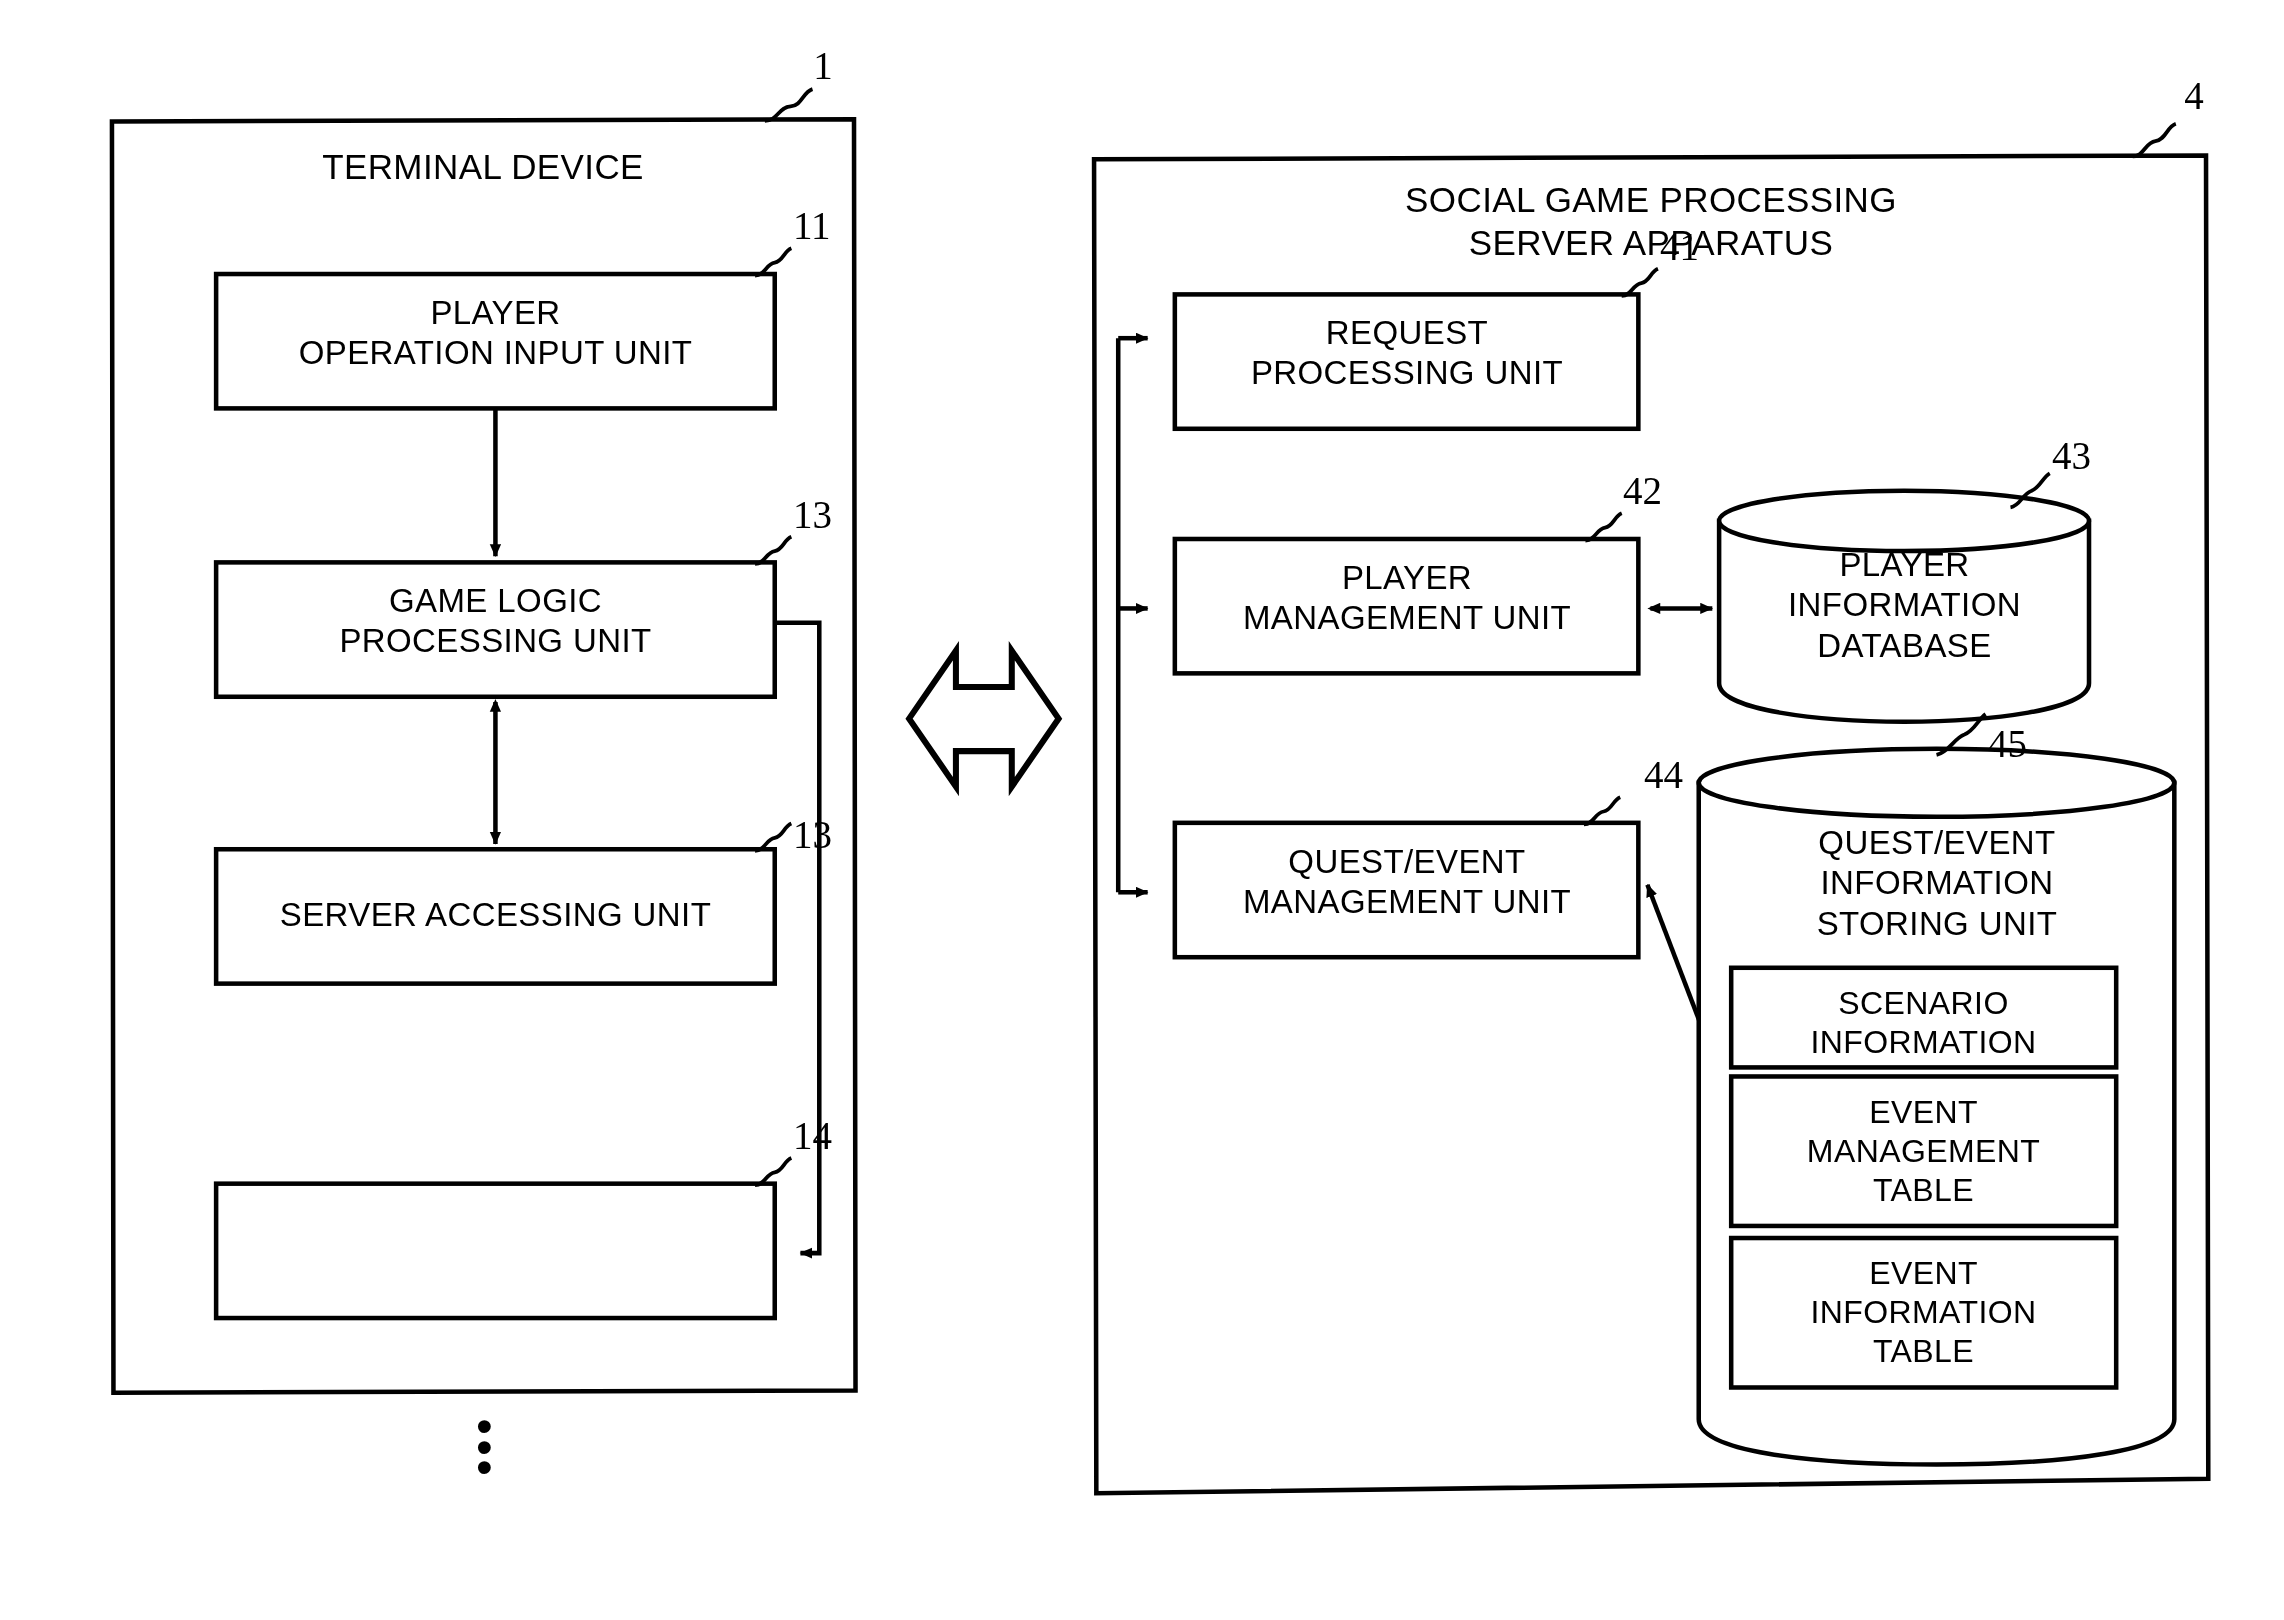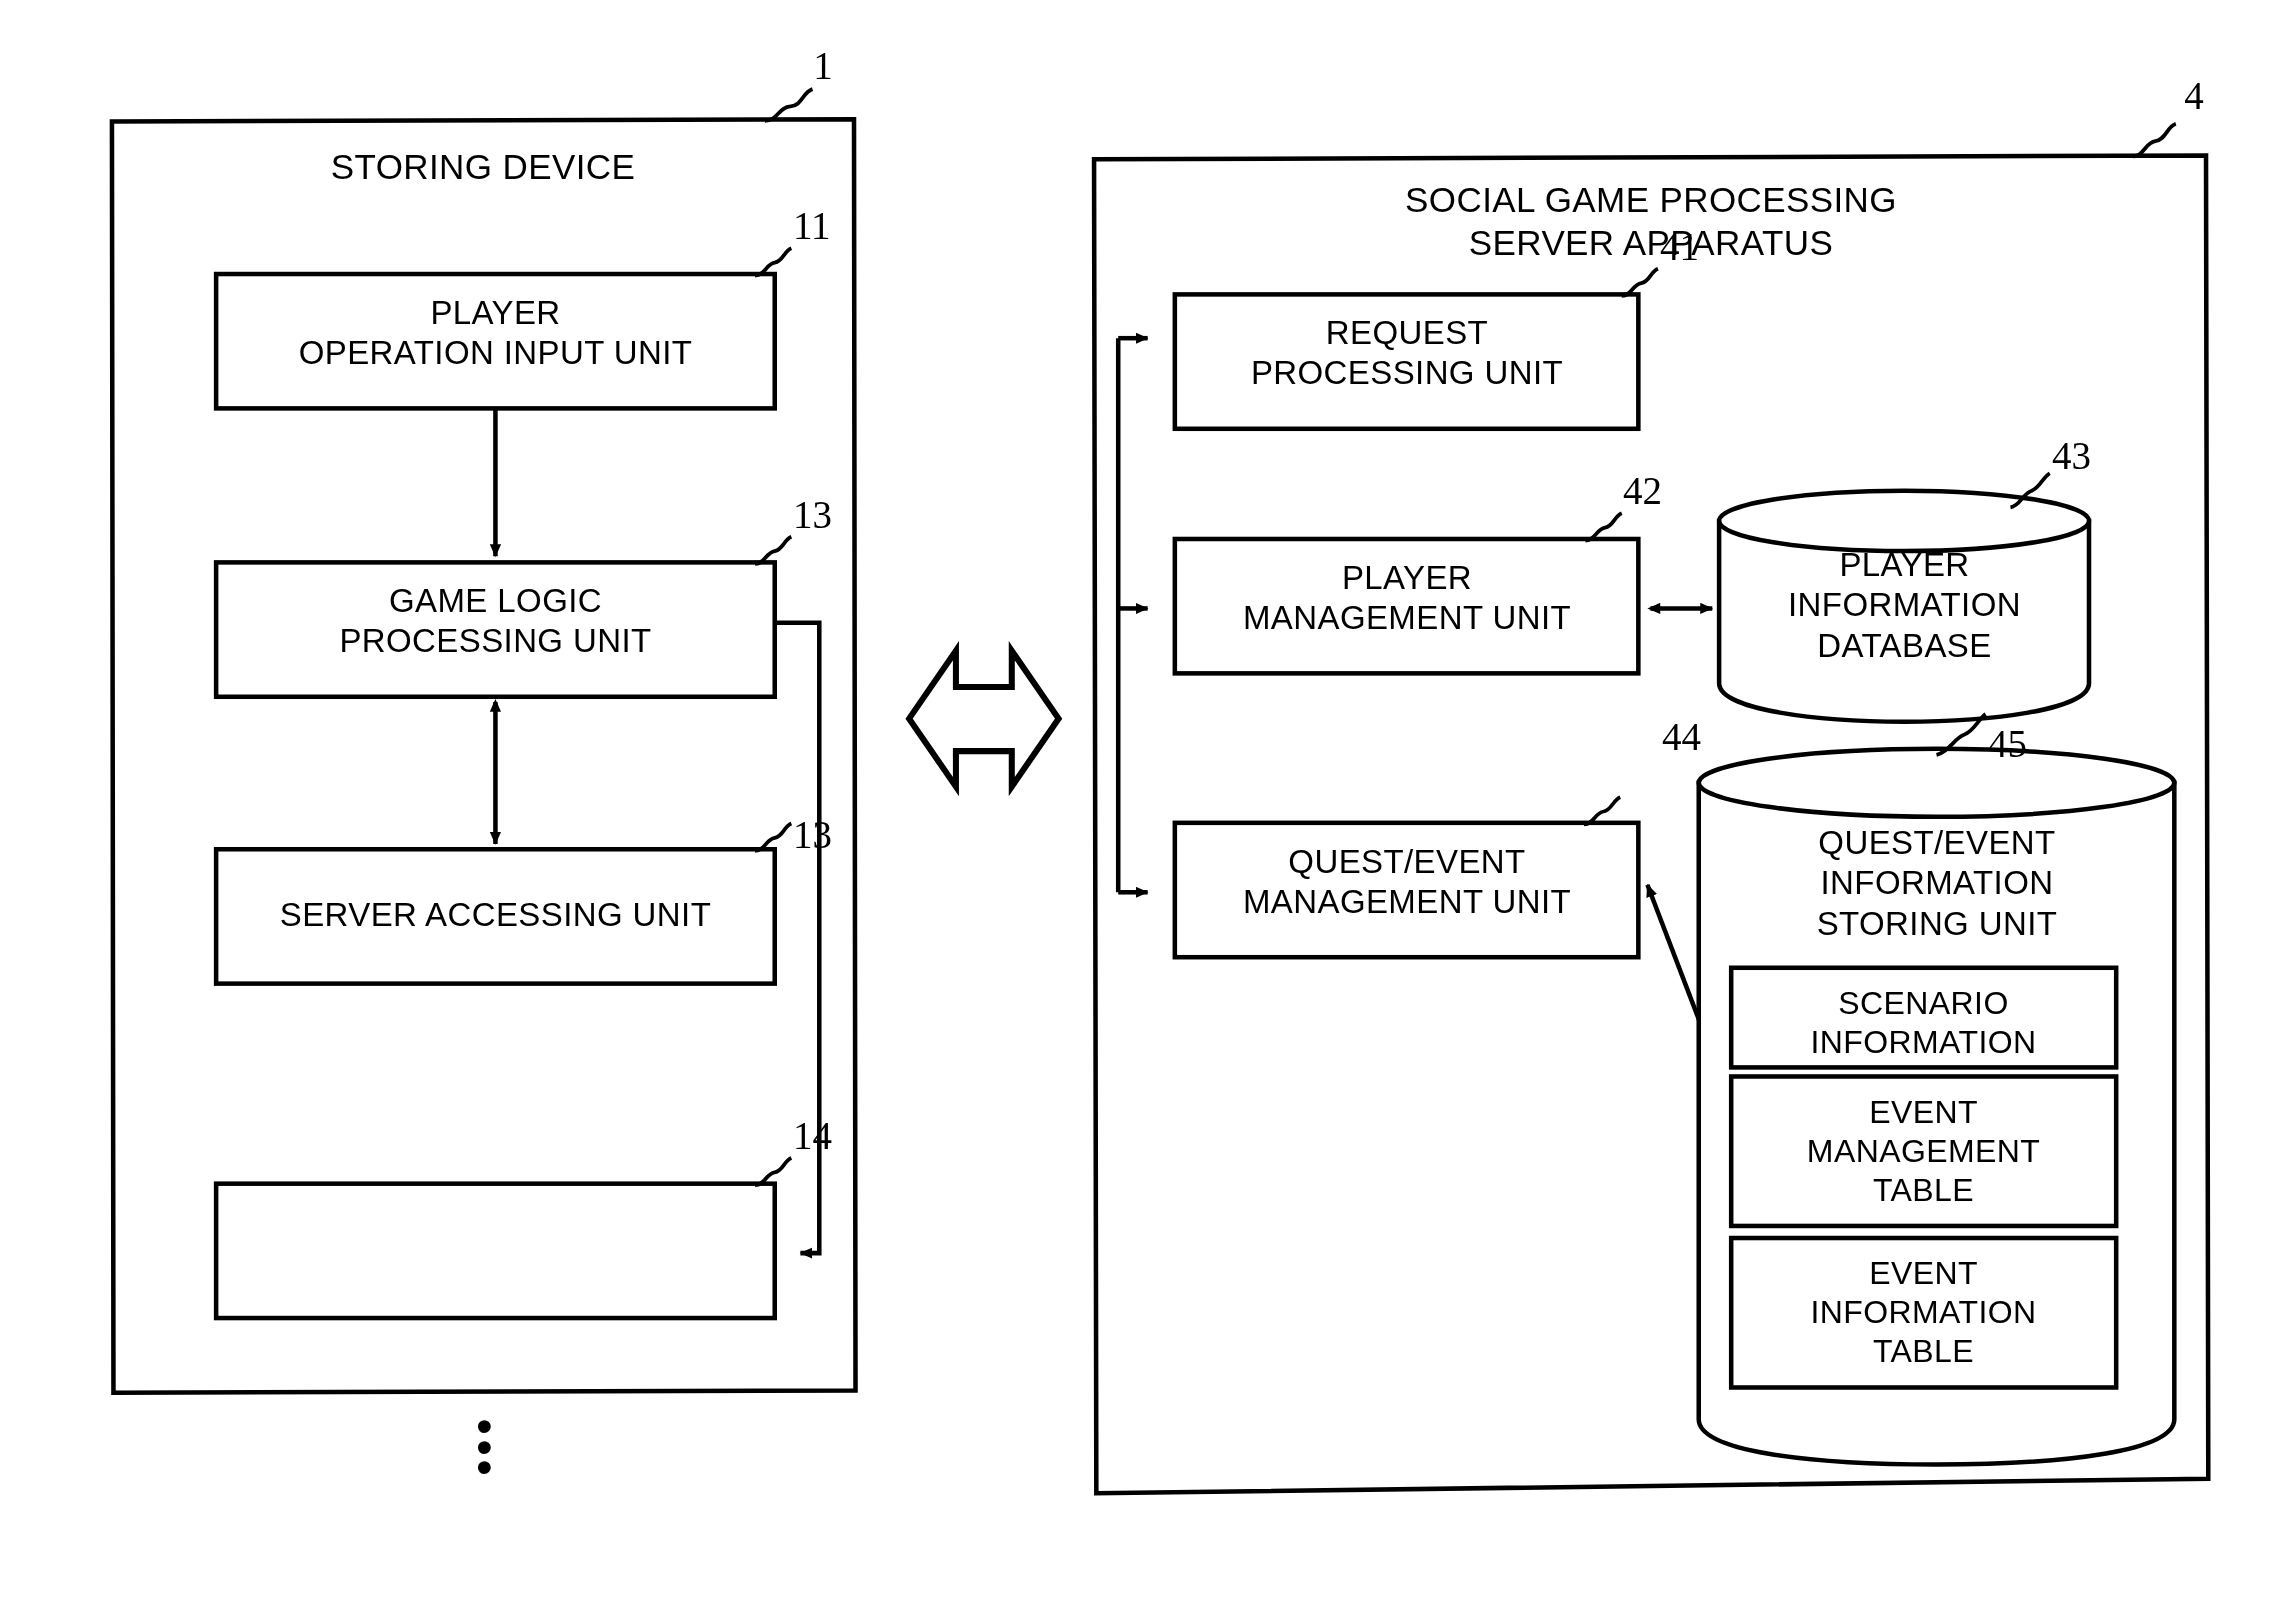--- a/index.html
+++ b/index.html
@@ -135,21 +135,21 @@
       <path d="M2250,1037 L2250,1880 C2250,1922 2392,1940 2565,1940 C2738,1940 2880,1922 2880,1880 L2880,1037 Z" fill="#ffffff" stroke="#000" stroke-width="6"></path>
       <ellipse cx="2565" cy="1037" rx="315" ry="45" fill="#ffffff" stroke="#000" stroke-width="6"></ellipse>
     </g>
     <path d="M2565,1000 C2582,996 2588,978 2602,973 C2615,968 2621,952 2630,946" fill="none" stroke="#000" stroke-width="5"></path>
 
     <rect x="2293" y="1282" width="510" height="132" fill="#ffffff" stroke="#000" stroke-width="6"></rect>
     <rect x="2293" y="1426" width="510" height="198" fill="#ffffff" stroke="#000" stroke-width="6"></rect>
     <rect x="2293" y="1640" width="510" height="198" fill="#ffffff" stroke="#000" stroke-width="6"></rect>
   </svg>
 
-  <div class="lbl paneltitle" style="left:112px; top:146px; width:742px;">STORING DEVICE</div>
+  <div class="lbl paneltitle" style="left:112px; top:146px; width:742px;">TERMINAL DEVICE</div>
   <div class="lbl refnum" style="left:785px; top:42px; width:76px;">1</div>
 
   <div class="lbl boxtext" style="left:216px; top:293px; width:559px;">PLAYER
 OPERATION INPUT UNIT</div>
   <div class="lbl refnum" style="left:793px; top:202px; width:83px; text-align:left;">11</div>
 
   <div class="lbl boxtext" style="left:216px; top:581px; width:559px;">GAME LOGIC
 PROCESSING UNIT</div>
   <div class="lbl refnum" style="left:793px; top:491px; width:83px; text-align:left;">13</div>
 
@@ -167,21 +167,21 @@
   <div class="lbl boxtext" style="left:1175px; top:313px; width:464px;">REQUEST
 PROCESSING UNIT</div>
   <div class="lbl refnum" style="left:1660px; top:223px; width:83px; text-align:left;">41</div>
 
   <div class="lbl boxtext" style="left:1175px; top:558px; width:464px;">PLAYER
 MANAGEMENT UNIT</div>
   <div class="lbl refnum" style="left:1623px; top:467px; width:83px; text-align:left;">42</div>
 
   <div class="lbl boxtext" style="left:1175px; top:842px; width:464px;">QUEST/EVENT
 MANAGEMENT UNIT</div>
-  <div class="lbl refnum" style="left:1622px; top:713px; width:83px; text-align:left;margin-left:40px;">44</div>
+  <div class="lbl refnum" style="left:1622px; top:751px; width:83px; text-align:center;">44</div>
 
   <div class="lbl cyltext" style="left:1722px; top:545px; width:365px;">PLAYER
 INFORMATION
 DATABASE</div>
   <div class="lbl refnum" style="left:2052px; top:432px; width:83px; text-align:left;">43</div>
 
   <div class="lbl cyltext" style="left:1703px; top:823px; width:468px;">QUEST/EVENT
 INFORMATION
 STORING UNIT</div>
   <div class="lbl refnum" style="left:1988px; top:672px; width:91px; text-align:left;margin-top:48px;">45</div>

